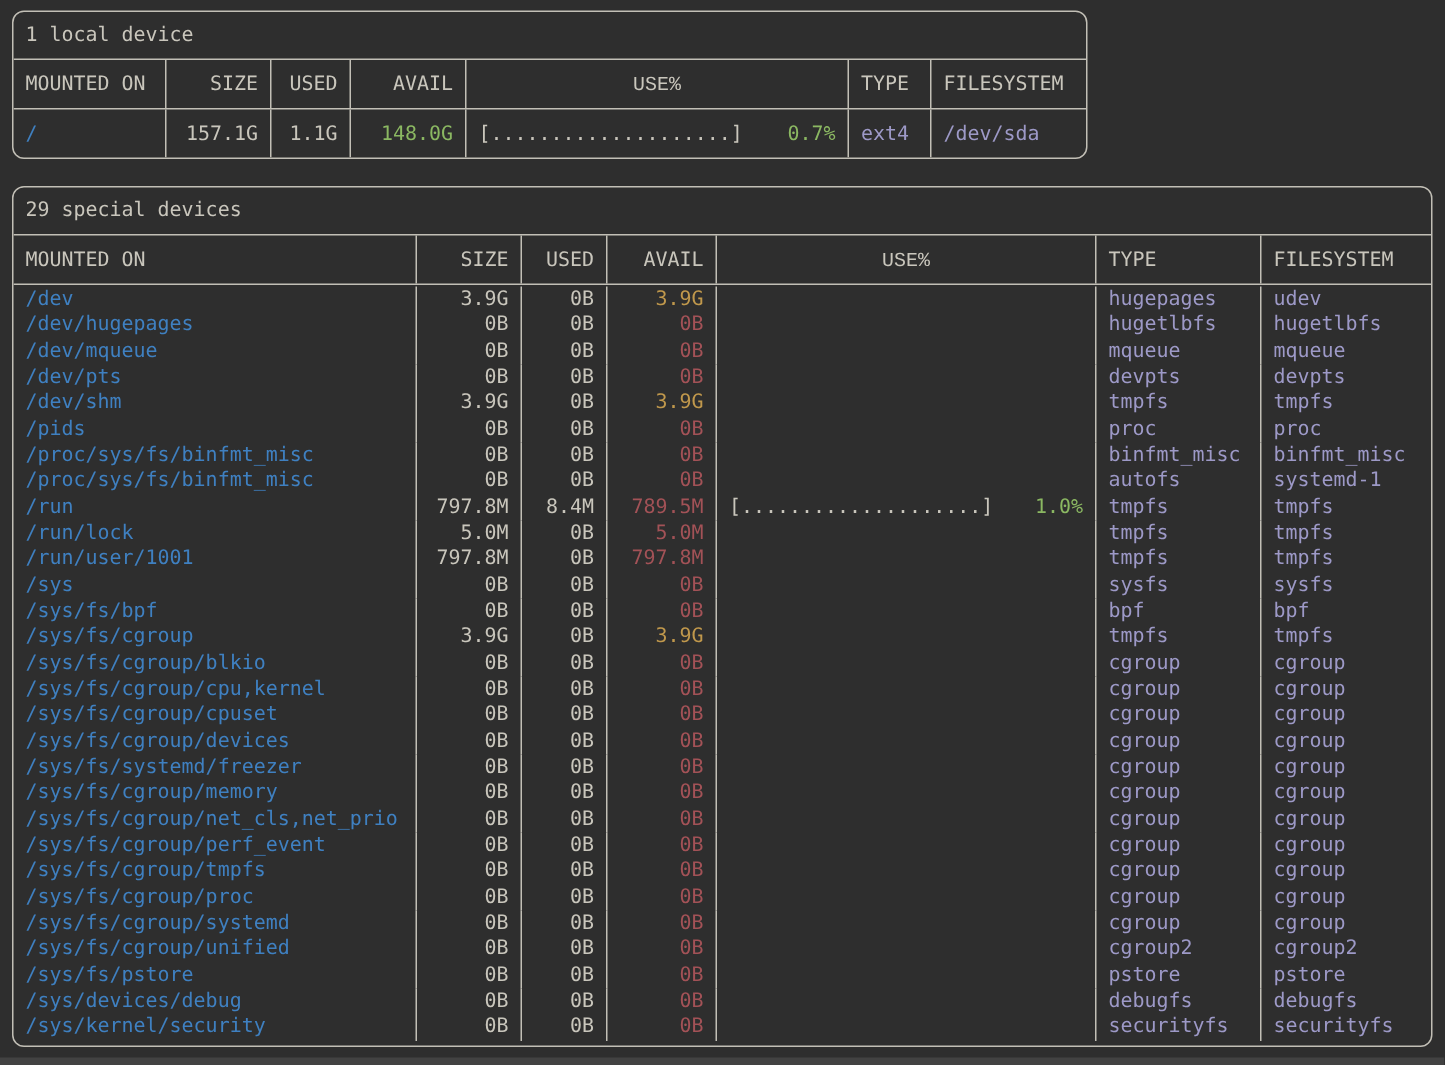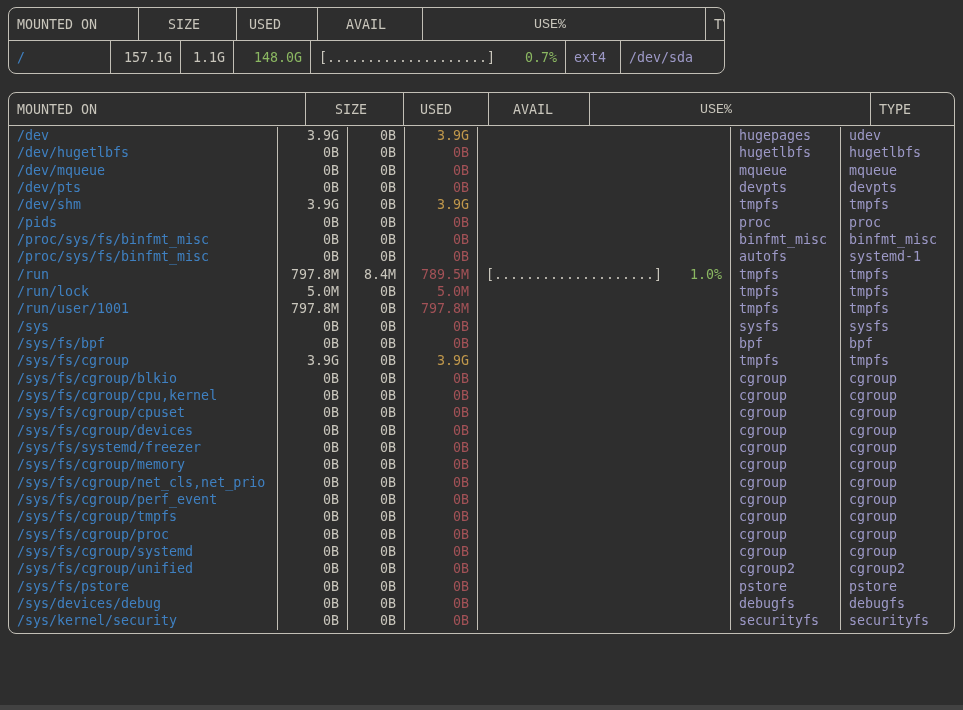--- a/index.html
+++ b/index.html
@@ -26,21 +26,20 @@
   .t-title {
     height: 32px; line-height: 32px;
     padding: 0 8px;
     border-bottom: 1px solid var(--border, #c2bfb6);
     white-space: pre;
   }
   .t-header {
     display: grid;
     height: 33px;
     border-bottom: 1px solid var(--border, #c2bfb6);
-    gap: 28px;
   }
   .t-body { display: grid; }
   .special .t-body { grid-auto-rows: 17.34px; padding: 1px 0 3px; }
   .local   .t-body { grid-auto-rows: 32px; }
 
   .cols-local   { grid-template-columns: 101px 70px 53px 77px 255px 55px 1fr; }
   .cols-special { grid-template-columns: 268px 70px 57px 73px 253px 110px 1fr; }
 
   .row { display: contents; }
 
@@ -64,47 +63,49 @@
     width: 963px; height: 5px;
     background: #424242;
   }
 </style>
 </head>
 <body>
 
 <div class="screen">
 
   <section class="duf-table local">
+    <div class="t-title">1 local device</div>
     <div class="t-header cols-local">
       <div class="th">MOUNTED ON</div>
       <div class="th sep right">SIZE</div>
       <div class="th sep right">USED</div>
       <div class="th sep right">AVAIL</div>
       <div class="th sep center">USE%</div>
       <div class="th sep">TYPE</div>
       <div class="th sep">FILESYSTEM</div>
     </div>
     <div class="t-body cols-local" id="local-body">
         <div class="row"><div class="cell c-mount">/</div><div class="cell sep right">157.1G</div><div class="cell sep right">1.1G</div><div class="cell sep right" style="color: rgb(139, 184, 98);">148.0G</div><div class="cell sep c-use"><span class="bar">[....................]</span><span class="pct">0.7%</span></div><div class="cell sep c-type">ext4</div><div class="cell sep c-type">/dev/sda</div></div>
       </div>
   </section>
 
   <section class="duf-table special">
+    <div class="t-title">29 special devices</div>
     <div class="t-header cols-special">
       <div class="th">MOUNTED ON</div>
       <div class="th sep right">SIZE</div>
       <div class="th sep right">USED</div>
       <div class="th sep right">AVAIL</div>
       <div class="th sep center">USE%</div>
       <div class="th sep">TYPE</div>
       <div class="th sep">FILESYSTEM</div>
     </div>
     <div class="t-body cols-special" id="special-body">
         <div class="row"><div class="cell c-mount">/dev</div><div class="cell sep right">3.9G</div><div class="cell sep right">0B</div><div class="cell sep right" style="color: rgb(192, 152, 76);">3.9G</div><div class="cell sep c-use"></div><div class="cell sep c-type">hugepages</div><div class="cell sep c-type">udev</div></div>
-        <div class="row"><div class="cell c-mount">/dev/hugetlbfs</div><div class="cell sep right">0B</div><div class="cell sep right">0B</div><div class="cell sep right" style="color: rgb(163, 82, 87);">0B</div><div class="cell sep c-use"></div><div class="cell sep c-type">hugetlbfs</div><div class="cell sep c-type">hugetlbfs</div></div>
+        <div class="row"><div class="cell c-mount">/dev/hugepages</div><div class="cell sep right">0B</div><div class="cell sep right">0B</div><div class="cell sep right" style="color: rgb(163, 82, 87);">0B</div><div class="cell sep c-use"></div><div class="cell sep c-type">hugetlbfs</div><div class="cell sep c-type">hugetlbfs</div></div>
         <div class="row"><div class="cell c-mount">/dev/mqueue</div><div class="cell sep right">0B</div><div class="cell sep right">0B</div><div class="cell sep right" style="color: rgb(163, 82, 87);">0B</div><div class="cell sep c-use"></div><div class="cell sep c-type">mqueue</div><div class="cell sep c-type">mqueue</div></div>
         <div class="row"><div class="cell c-mount">/dev/pts</div><div class="cell sep right">0B</div><div class="cell sep right">0B</div><div class="cell sep right" style="color: rgb(163, 82, 87);">0B</div><div class="cell sep c-use"></div><div class="cell sep c-type">devpts</div><div class="cell sep c-type">devpts</div></div>
         <div class="row"><div class="cell c-mount">/dev/shm</div><div class="cell sep right">3.9G</div><div class="cell sep right">0B</div><div class="cell sep right" style="color: rgb(192, 152, 76);">3.9G</div><div class="cell sep c-use"></div><div class="cell sep c-type">tmpfs</div><div class="cell sep c-type">tmpfs</div></div>
         <div class="row"><div class="cell c-mount">/pids</div><div class="cell sep right">0B</div><div class="cell sep right">0B</div><div class="cell sep right" style="color: rgb(163, 82, 87);">0B</div><div class="cell sep c-use"></div><div class="cell sep c-type">proc</div><div class="cell sep c-type">proc</div></div>
         <div class="row"><div class="cell c-mount">/proc/sys/fs/binfmt_misc</div><div class="cell sep right">0B</div><div class="cell sep right">0B</div><div class="cell sep right" style="color: rgb(163, 82, 87);">0B</div><div class="cell sep c-use"></div><div class="cell sep c-type">binfmt_misc</div><div class="cell sep c-type">binfmt_misc</div></div>
         <div class="row"><div class="cell c-mount">/proc/sys/fs/binfmt_misc</div><div class="cell sep right">0B</div><div class="cell sep right">0B</div><div class="cell sep right" style="color: rgb(163, 82, 87);">0B</div><div class="cell sep c-use"></div><div class="cell sep c-type">autofs</div><div class="cell sep c-type">systemd-1</div></div>
         <div class="row"><div class="cell c-mount">/run</div><div class="cell sep right">797.8M</div><div class="cell sep right">8.4M</div><div class="cell sep right" style="color: rgb(163, 82, 87);">789.5M</div><div class="cell sep c-use"><span class="bar">[....................]</span><span class="pct">1.0%</span></div><div class="cell sep c-type">tmpfs</div><div class="cell sep c-type">tmpfs</div></div>
         <div class="row"><div class="cell c-mount">/run/lock</div><div class="cell sep right">5.0M</div><div class="cell sep right">0B</div><div class="cell sep right" style="color: rgb(163, 82, 87);">5.0M</div><div class="cell sep c-use"></div><div class="cell sep c-type">tmpfs</div><div class="cell sep c-type">tmpfs</div></div>
         <div class="row"><div class="cell c-mount">/run/user/1001</div><div class="cell sep right">797.8M</div><div class="cell sep right">0B</div><div class="cell sep right" style="color: rgb(163, 82, 87);">797.8M</div><div class="cell sep c-use"></div><div class="cell sep c-type">tmpfs</div><div class="cell sep c-type">tmpfs</div></div>
         <div class="row"><div class="cell c-mount">/sys</div><div class="cell sep right">0B</div><div class="cell sep right">0B</div><div class="cell sep right" style="color: rgb(163, 82, 87);">0B</div><div class="cell sep c-use"></div><div class="cell sep c-type">sysfs</div><div class="cell sep c-type">sysfs</div></div>

